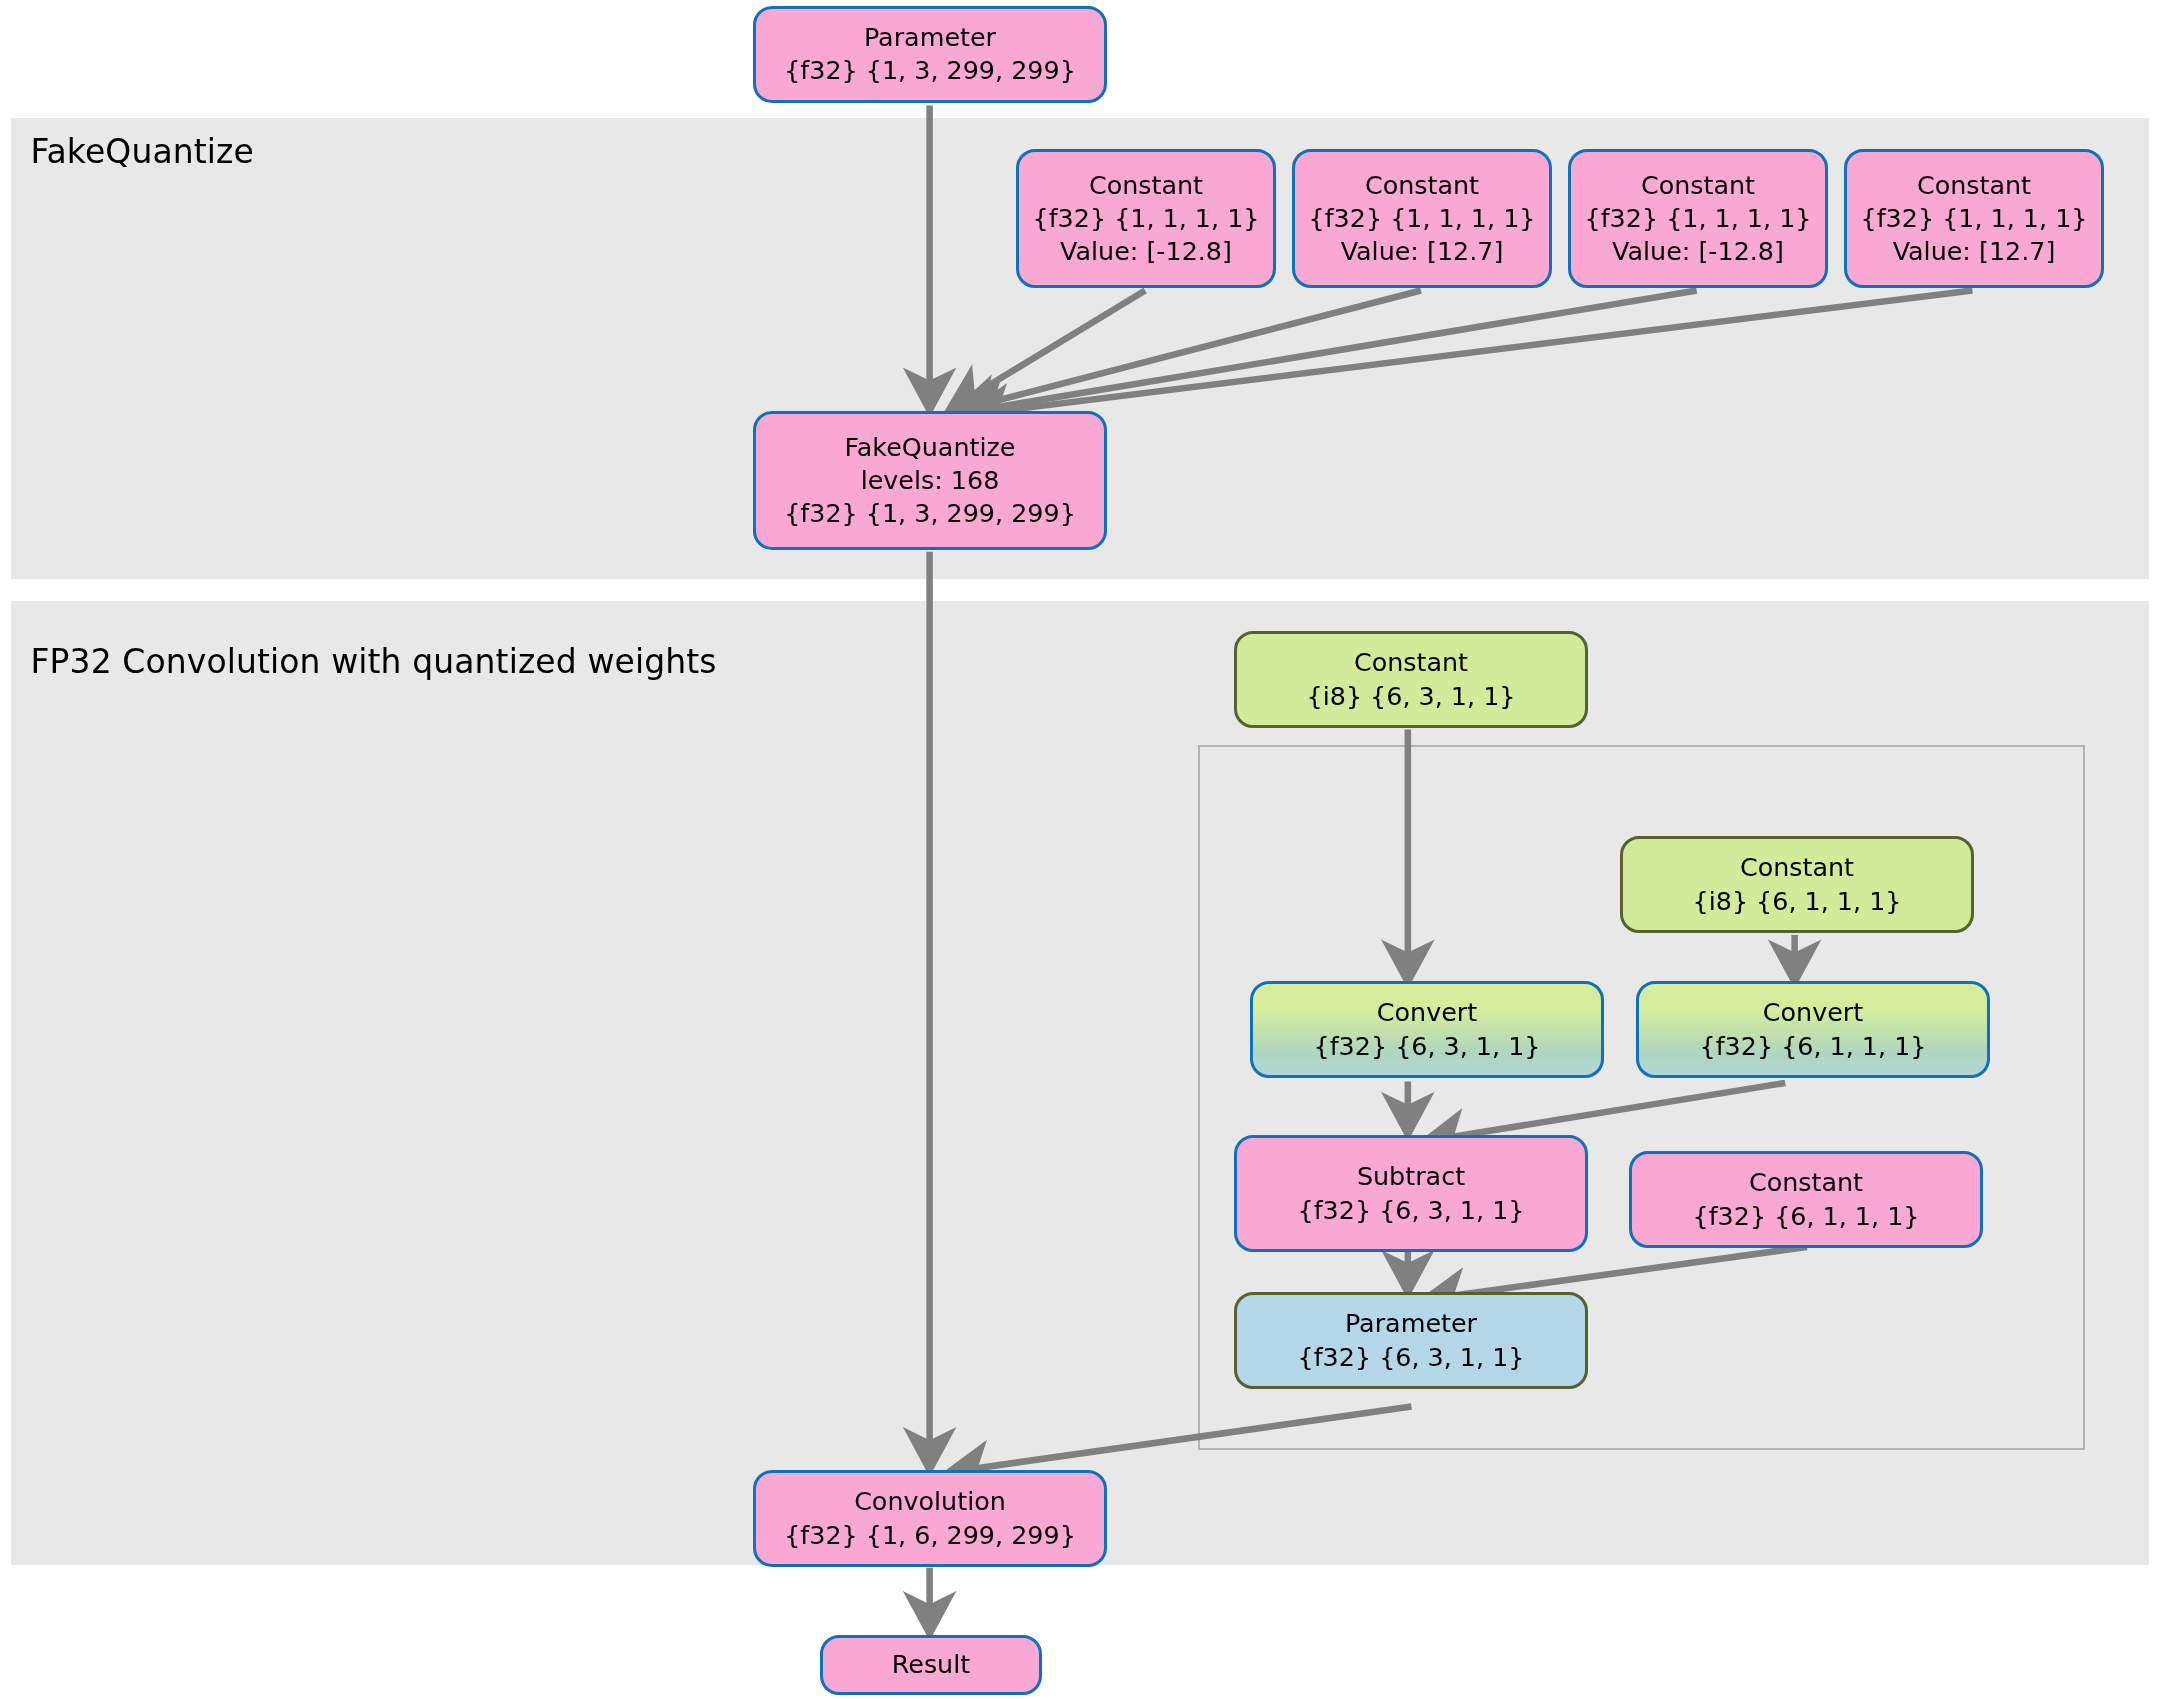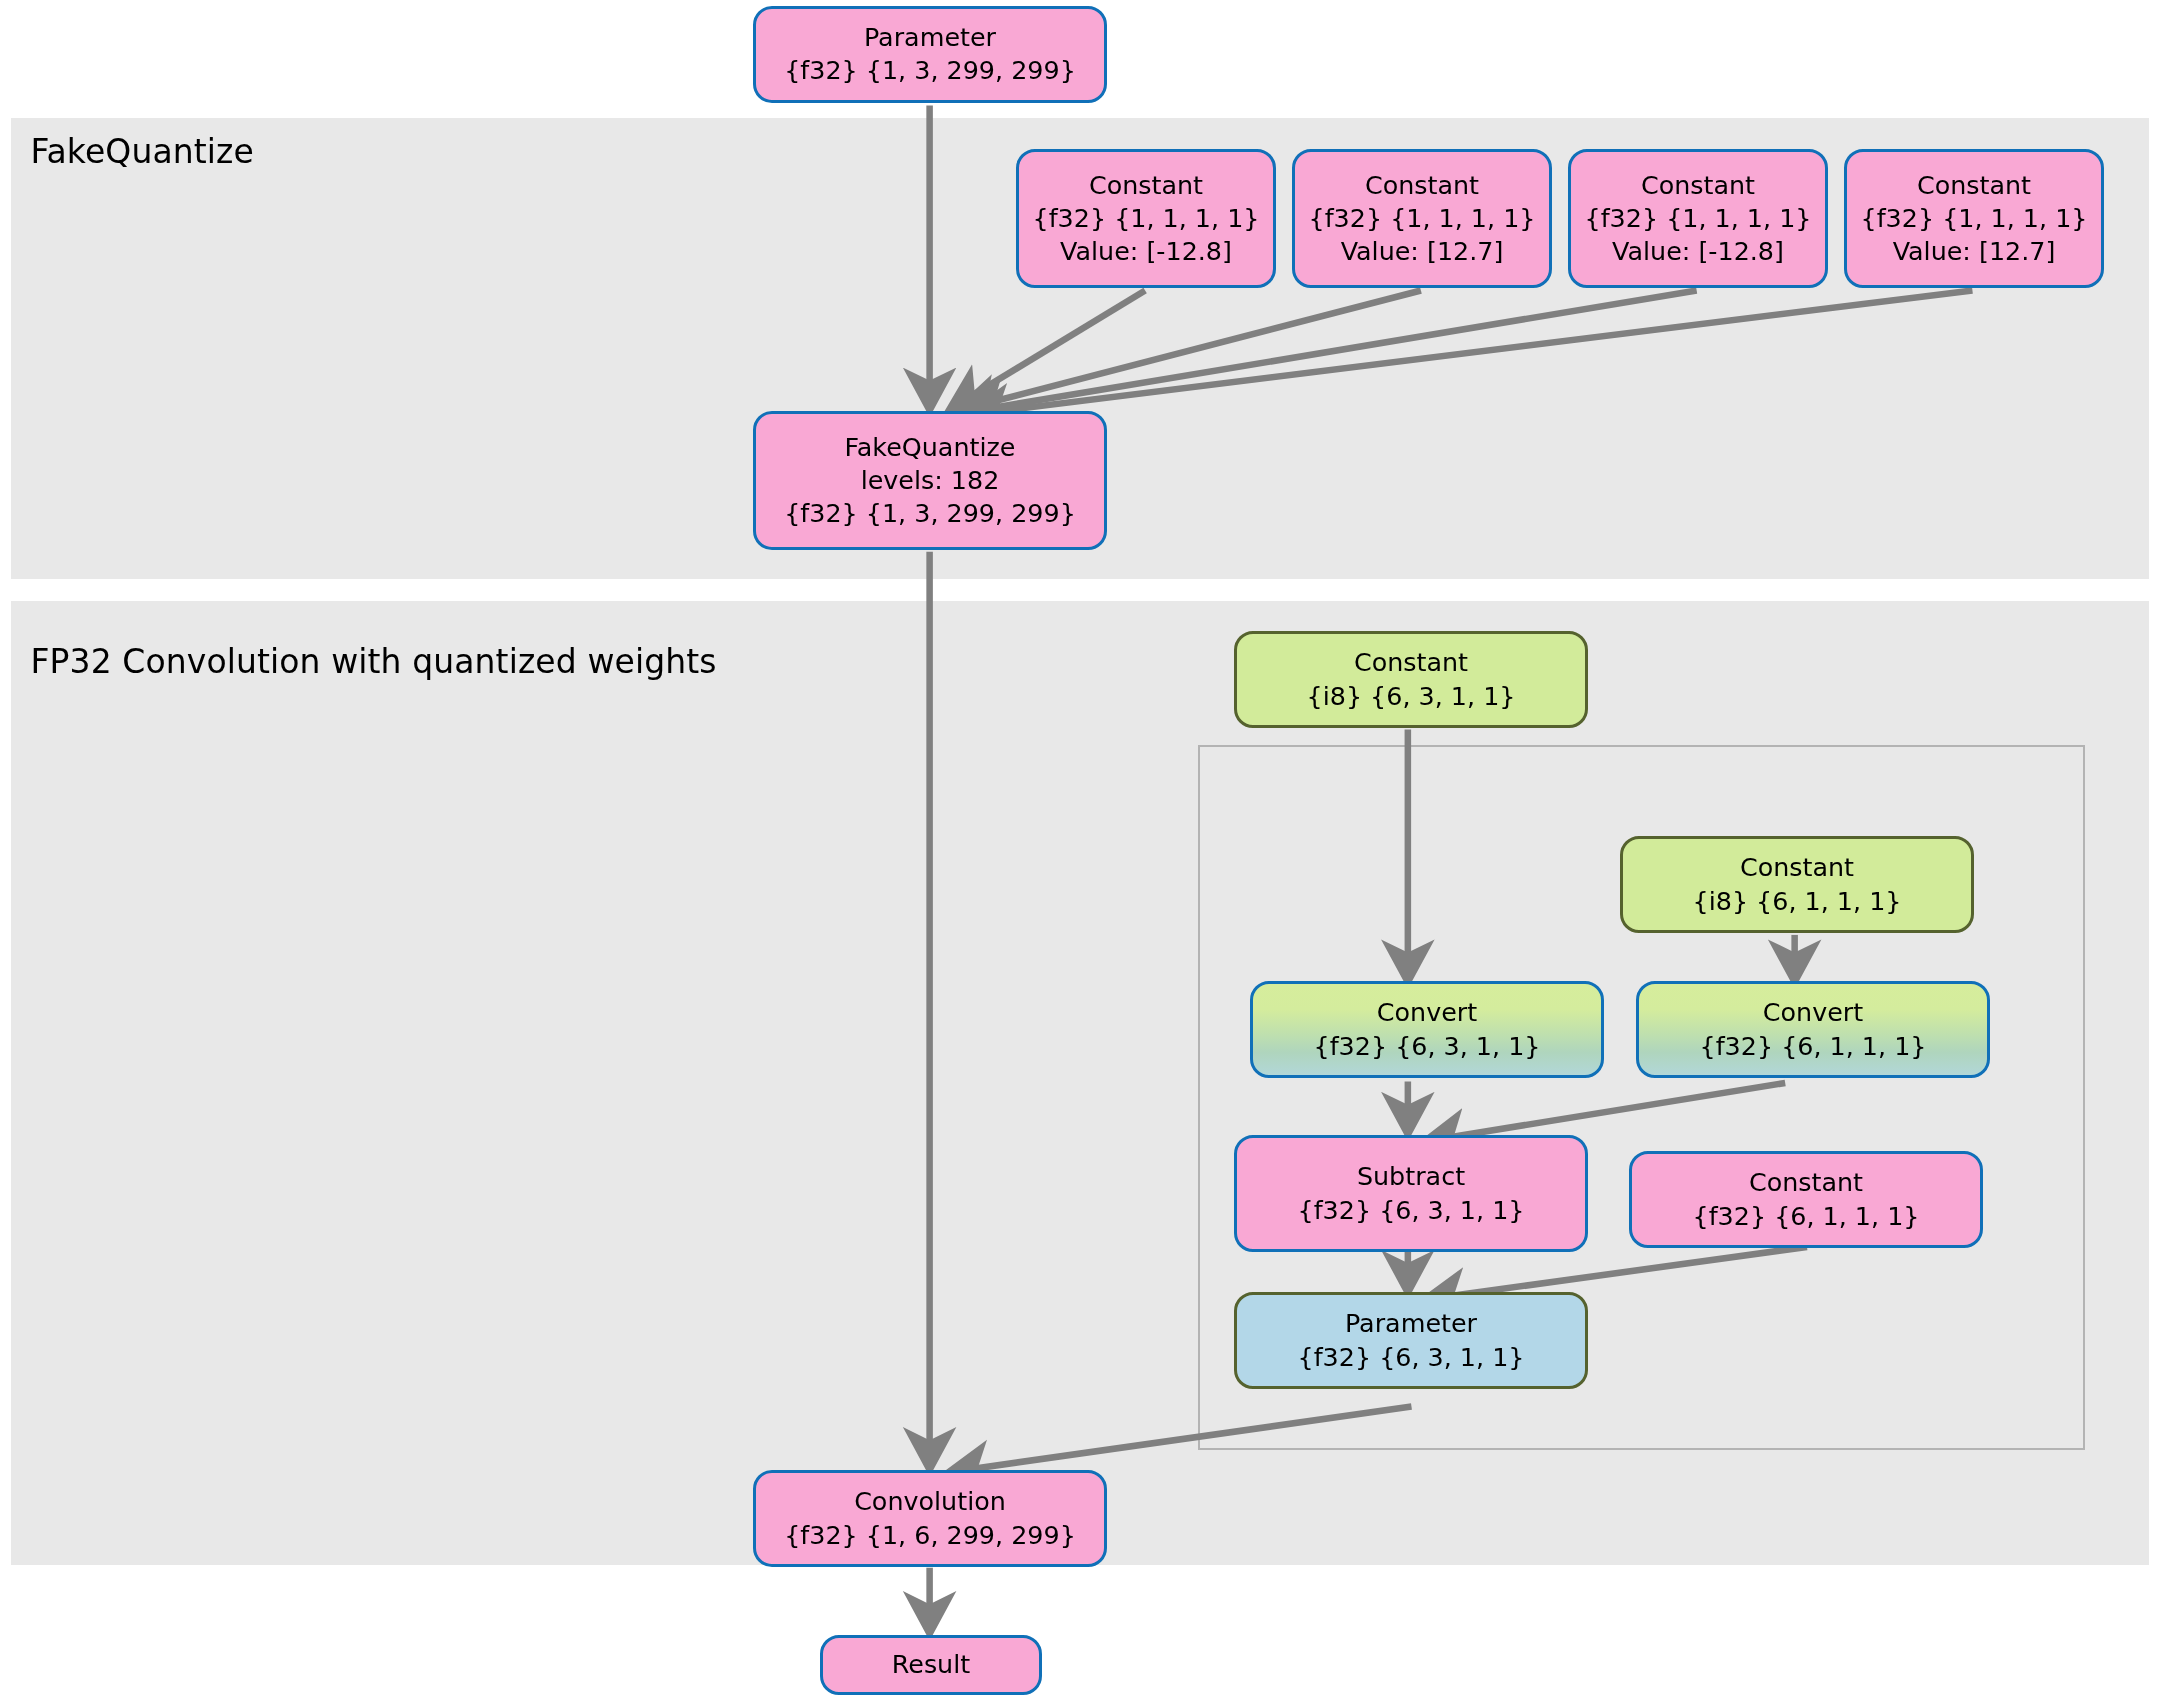--- a/index.html
+++ b/index.html
@@ -154,21 +154,21 @@
   </div>
 
   <div class="node node-blue" style="left:1844px; top:149px; width:260px; height:139px;">
     <span class="ln">Constant</span>
     <span class="ln">{f32} {1, 1, 1, 1}</span>
     <span class="ln">Value: [12.7]</span>
   </div>
 
   <div class="node node-blue" style="left:753px; top:411px; width:354px; height:139px;">
     <span class="ln">FakeQuantize</span>
-    <span class="ln">levels: 182</span>
+    <span class="ln">levels: 168</span>
     <span class="ln">{f32} {1, 3, 299, 299}</span>
   </div>
 
   <div class="node node-green" style="left:1234px; top:631px; width:354px; height:97px;">
     <span class="ln">Constant</span>
     <span class="ln">{i8} {6, 3, 1, 1}</span>
   </div>
 
   <div class="node node-green" style="left:1620px; top:836px; width:354px; height:97px;">
     <span class="ln">Constant</span>

